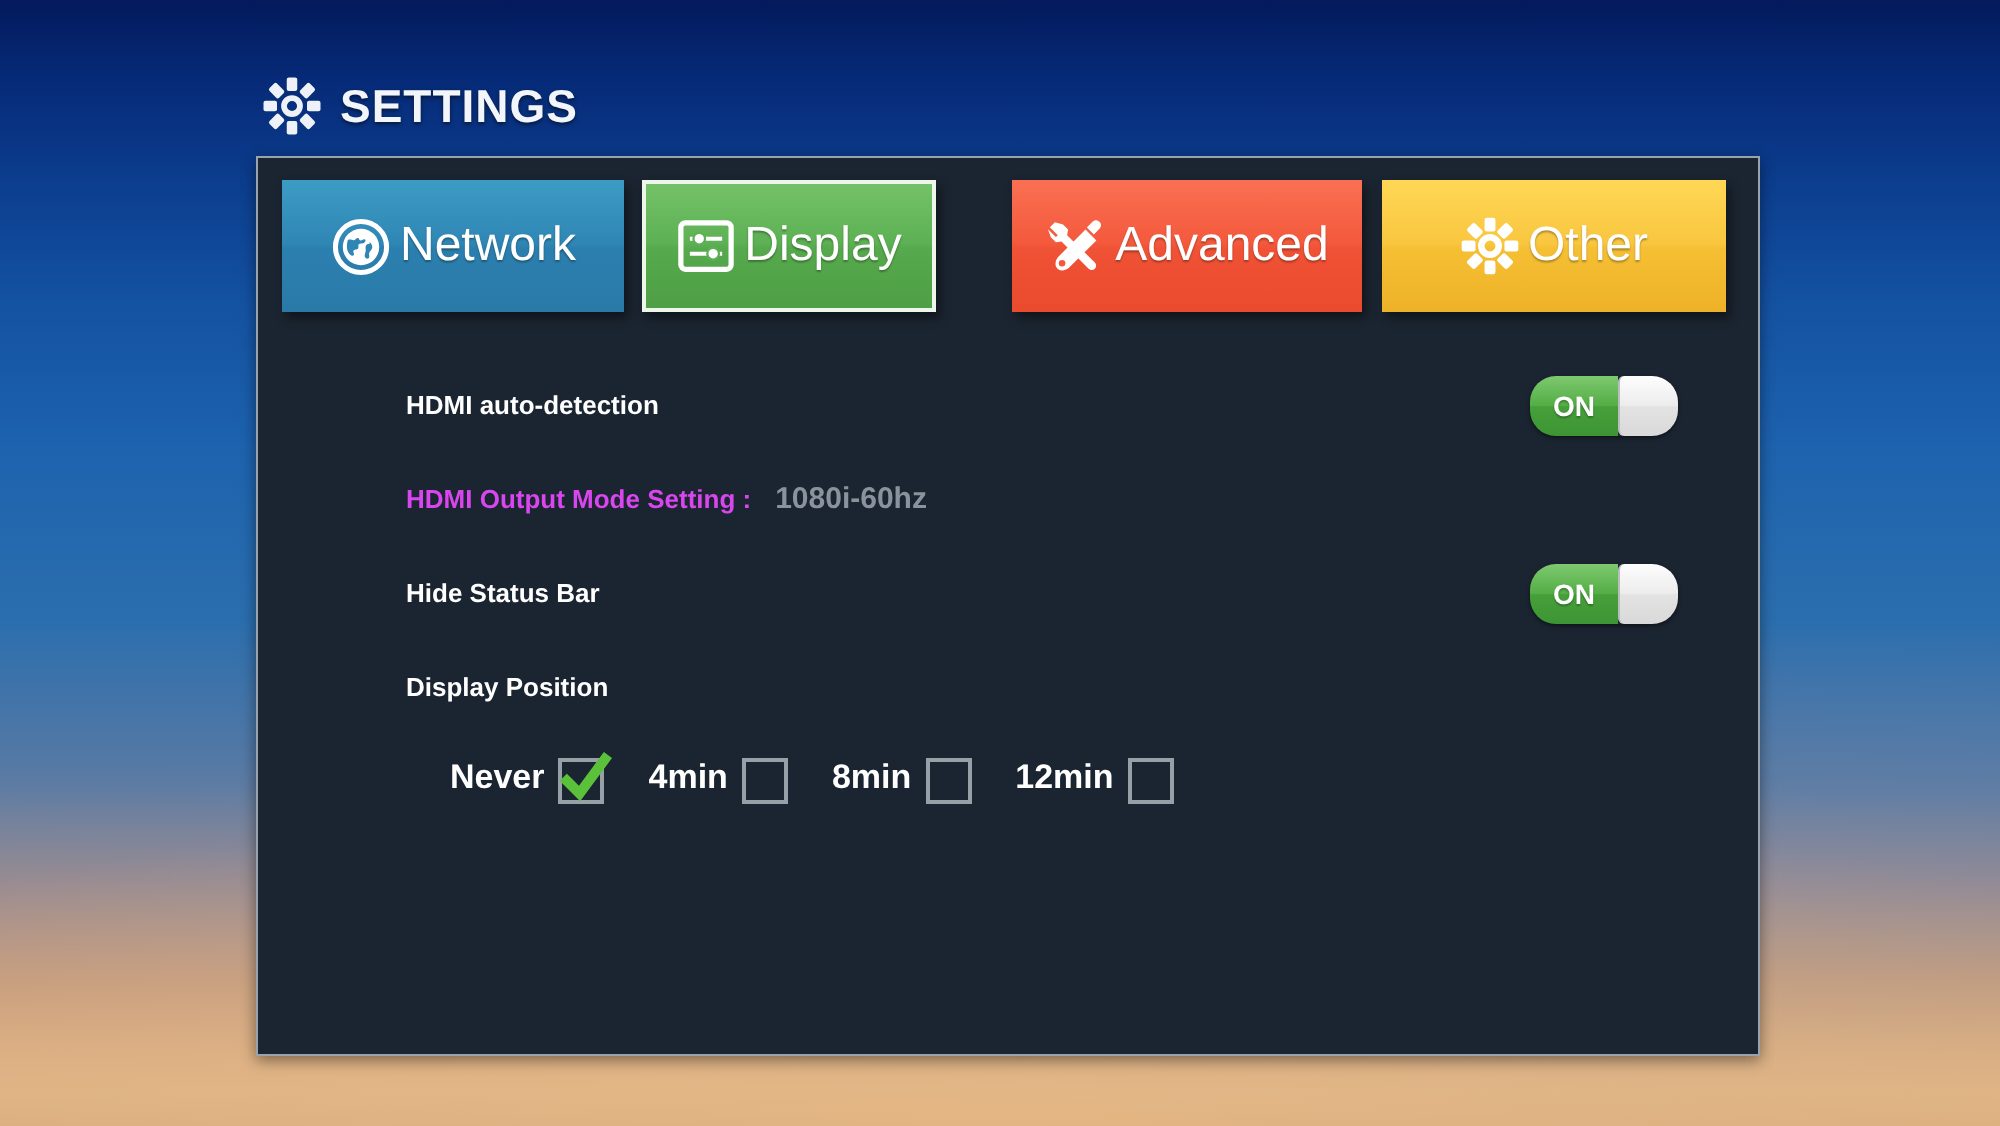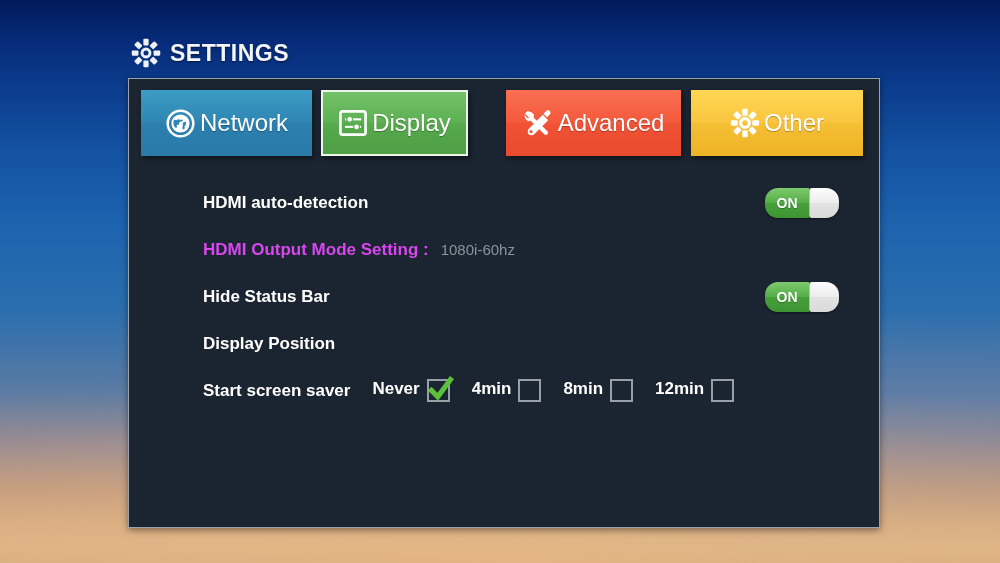--- a/index.html
+++ b/index.html
@@ -112,32 +112,32 @@
   }
   .row {
     position: relative;
     height: 47px;
     display: flex;
     align-items: center;
     padding-left: 74px;
     padding-right: 20px;
   }
   .row-label {
-    font-size: 17px;
+    font-size: 13px;
     font-weight: bold;
     color: #ffffff;
     white-space: nowrap;
   }
   .row-label.dim {
     color: #d946ef;
     font-weight: bold;
   }
   .row-value.dim {
     font-size: 15px;
-    font-weight: normal;
+    font-weight: bold;
     color: #8a939b;
     margin-left: 12px;
     white-space: nowrap;
   }
 
   
   .toggle {
     position: absolute;
     right: 42px;
     top: 50%;
@@ -309,21 +309,20 @@
         </div>
         <div class="toggle-knob"></div>
       </div>
     </div>
 
     <div class="row">
       <span class="row-label">Display Position</span>
     </div>
 
     <div class="row">
-      <span class="row-label">Start screen saver</span>
       <div class="saver-opts">
 
         <div class="saver-opt">
           <span class="saver-opt-label">Never</span>
           <div class="checkbox">
             <svg class="tick" viewBox="0 0 32 32">
               <path d="M6 17 L13 24 L27 5" fill="none" stroke="#5cc13a" stroke-width="5.6" stroke-linecap="square" stroke-linejoin="miter"></path>
             </svg>
           </div>
         </div>

